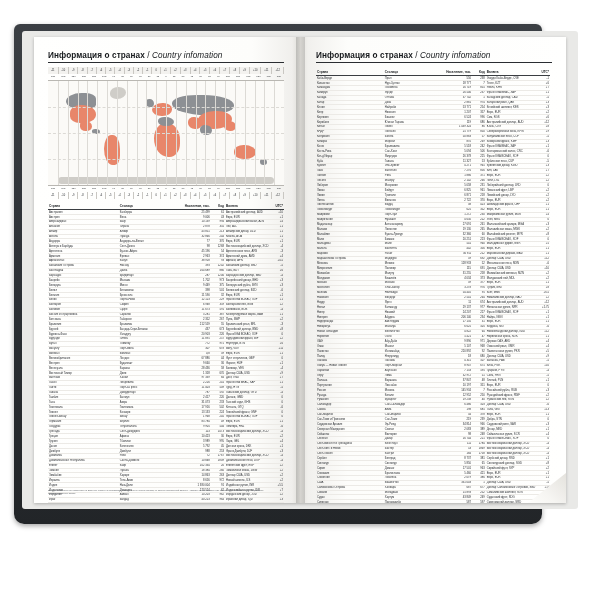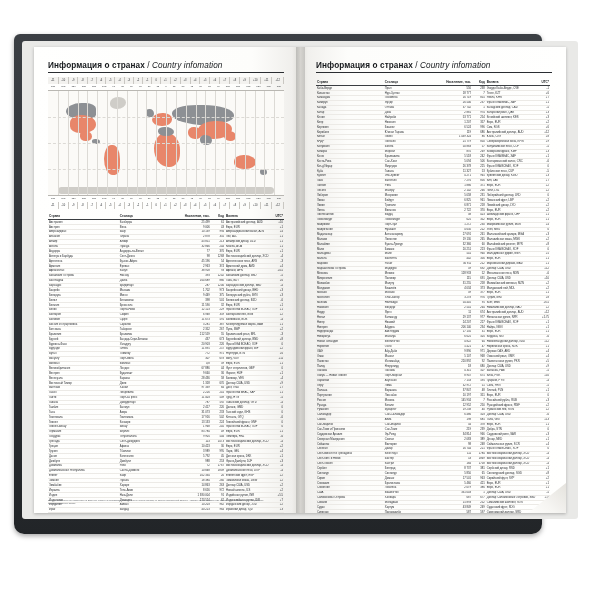--- a/index.html
+++ b/index.html
@@ -5,21 +5,21 @@
   html,body{margin:0;padding:0;}
   body{
     width:600px;height:600px;overflow:hidden;
     background:#ffffff;
     font-family:"Liberation Sans", sans-serif;
   }
   .stage{position:relative;width:600px;height:600px;}
 
   
   .book{
-    position:absolute;left:14px;top:34px;width:528px;height:500px;
+    position:absolute;left:14px;top:24px;width:528px;height:500px;
     background:linear-gradient(180deg,#3b3f44 0%,#2c3035 55%,#222528 100%);
     border-radius:6px 6px 10px 10px;
     box-shadow:0 2px 5px rgba(0,0,0,.35);
   }
   .book-inner{
     position:absolute;left:8px;top:7px;width:556px;height:478px;
     background:#e9e9e7;border-radius:3px;
   }
   
   .spread{

